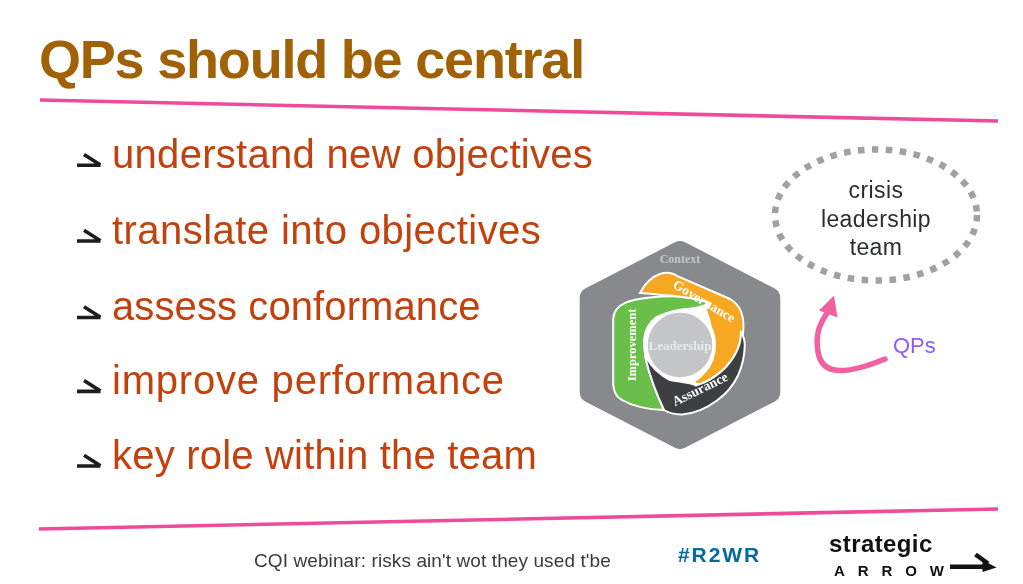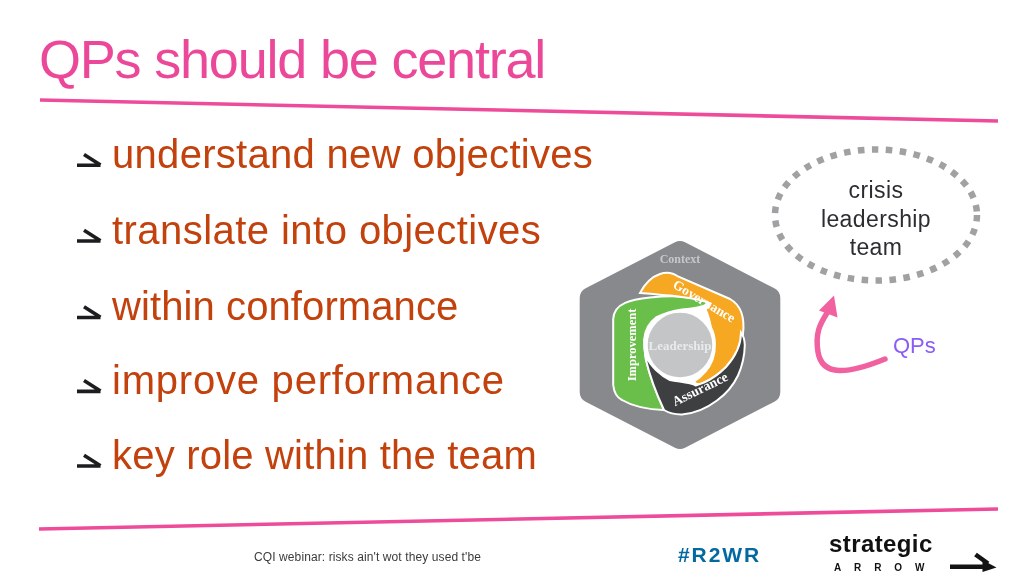--- a/index.html
+++ b/index.html
@@ -4,37 +4,37 @@
 <style>
   html,body{margin:0;padding:0}
   body{width:1023px;height:584px;position:relative;background:#fff;overflow:hidden;
        font-family:"Liberation Sans",sans-serif}
   .abs{position:absolute}
   .bullet{position:absolute;left:112px;font-size:40px;letter-spacing:0.25px;color:#c2410c;line-height:1;white-space:nowrap}
 </style>
 </head>
 <body>
 
-<div class="abs" style="left:39px;top:28px;font-size:54px;font-weight:normal;color:#ec4899;letter-spacing:-1.2px;white-space:nowrap">QPs should be central</div>
+<div class="abs" style="left:39px;top:28px;font-size:54px;font-weight:bold;color:#a16207;letter-spacing:-1.2px;white-space:nowrap">QPs should be central</div>
 
 <div class="bullet" style="top:134px;letter-spacing:0.3px">understand new objectives</div>
 <div class="bullet" style="top:210px;letter-spacing:0.45px">translate into objectives</div>
-<div class="bullet" style="top:286px;letter-spacing:0.1px">within conformance</div>
+<div class="bullet" style="top:286px;letter-spacing:0.1px">assess conformance</div>
 <div class="bullet" style="top:360px;letter-spacing:0.78px">improve performance</div>
 <div class="bullet" style="top:435px;letter-spacing:0.2px">key role within the team</div>
 
 <div class="abs" style="left:726px;top:176px;width:300px;text-align:center;font-size:23px;color:#2b2d30;line-height:28.5px;letter-spacing:0.4px">crisis<br>leadership<br>team</div>
 
 <div class="abs" style="left:893px;top:333px;font-size:22px;color:#8b5cf6">QPs</div>
 
-<div class="abs" style="left:254px;top:550px;font-size:12px;letter-spacing:0.1px;color:#3a3b3d;white-space:nowrap">CQI webinar: risks ain't wot they used t'be</div>
+<div class="abs" style="left:254px;top:550px;font-size:19px;letter-spacing:0.1px;color:#3a3b3d;white-space:nowrap">CQI webinar: risks ain't wot they used t'be</div>
 <div class="abs" style="left:678px;top:543px;font-size:21px;font-weight:bold;color:#0369a1;letter-spacing:1.9px">#R2WR</div>
 
 <div class="abs" style="left:829px;top:530px;font-size:24px;font-weight:bold;color:#111;letter-spacing:0.4px">strategic</div>
-<div class="abs" style="left:834px;top:562px;font-size:10px;font-weight:bold;color:#111;letter-spacing:12.9px">ARROW</div>
+<div class="abs" style="left:834px;top:562px;font-size:15px;font-weight:bold;color:#111;letter-spacing:12.9px">ARROW</div>
 
 <svg class="abs" style="left:0;top:0" width="1023" height="584" viewBox="0 0 1023 584">
 
   <line x1="40" y1="100" x2="998" y2="121" stroke="#ee4b9b" stroke-width="3.6"></line>
   <line x1="39" y1="529" x2="998" y2="509" stroke="#ee4b9b" stroke-width="3.6"></line>
 
   <g stroke="#1c1d1f" stroke-width="3.6" fill="none">
     <g id="b1">
         <path d="M77 165.3 H100.5 M84 154.5 L100.5 165"></path>
       </g>

